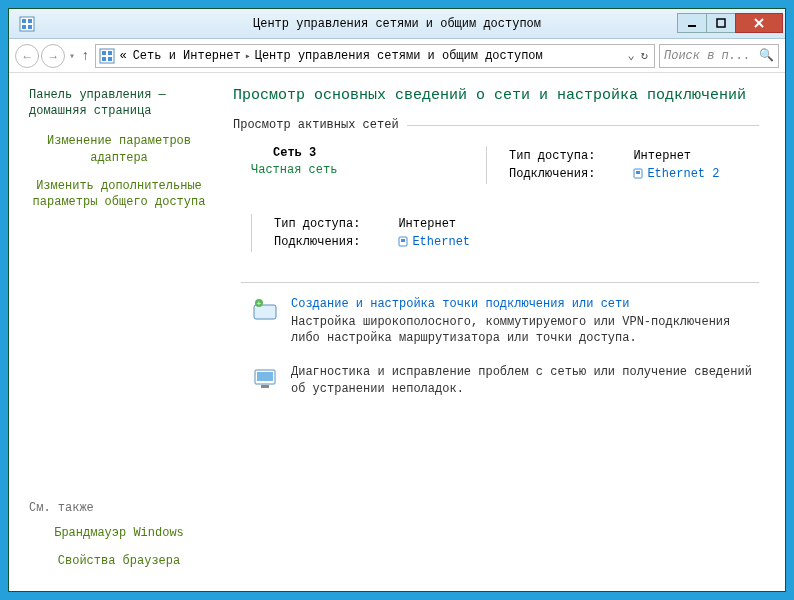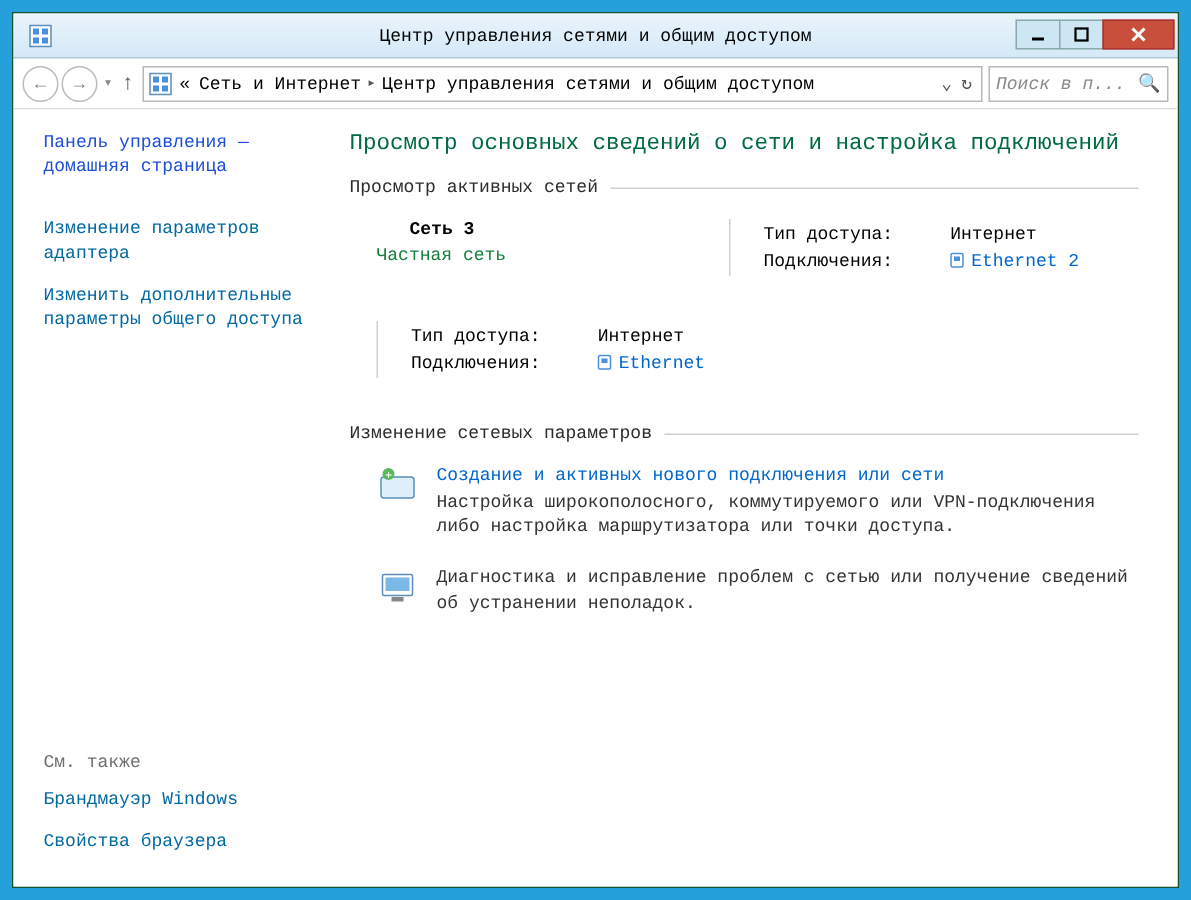--- a/index.html
+++ b/index.html
@@ -116,26 +116,27 @@
   background: #fff;
   overflow: hidden;
 }
 .sidebar {
   width: 212px;
   padding: 14px 12px 10px 20px;
   display: flex;
   flex-direction: column;
 }
 .sidebar .toplink, .sidebar .botlink {
-  color: #0369a1;
+  color: #4d7c0f;
   margin-bottom: 12px;
   cursor: pointer;
   line-height: 1.35;
-}
-.sidebar .cp-home { color: #1d4ed8; margin-bottom: 25px; line-height: 1.35; }
+  text-align: center;
+}
+.sidebar .cp-home { color: #14532d; margin-bottom: 14px; line-height: 1.35; }
 .sidebar .spacer { flex: 1; }
 .sidebar .see-also { color: #6e6e6e; margin-bottom: 10px; }
 .main {
   flex: 1;
   padding: 14px 26px 10px 12px;
   overflow: auto;
 }
 .main h1 {
   font-size: 15px;
   font-weight: normal;
@@ -315,34 +316,33 @@
                         </svg></span><span>Ethernet</span>
                 </span>
               </td>
             </tr>
           </tbody>
             </table>
         </div>
       </div>
 
       <div class="sect-title">
-        <span>Изменение сетевых параметров</span>
         <div class="line"></div>
       </div>
 
       <div class="action">
         <div class="aicon">
           <svg width="28" height="28">
               <rect x="3" y="8" width="22" height="14" rx="2" fill="#dfeffb" stroke="#5a8fbc"></rect>
               <circle cx="8" cy="6" r="4" fill="#5cb85c"></circle>
               <text x="8" y="9" font-size="8" text-anchor="middle" fill="#fff">+</text>
             </svg>
         </div>
         <div class="atext">
-          <div class="atitle">Создание и активных нового подключения или сети</div>
+          <div class="atitle">Создание и настройка точки подключения или сети</div>
           <div class="adesc">Настройка широкополосного, коммутируемого или VPN-подключения либо настройка маршрутизатора или точки доступа.</div>
         </div>
       </div>
 
       <div class="action">
         <div class="aicon">
           <svg width="28" height="28">
               <rect x="4" y="6" width="20" height="14" rx="1" fill="#fff" stroke="#5a8fbc"></rect>
               <rect x="6" y="8" width="16" height="9" fill="#7ab8e6"></rect>
               <rect x="10" y="21" width="8" height="3" fill="#888"></rect>

